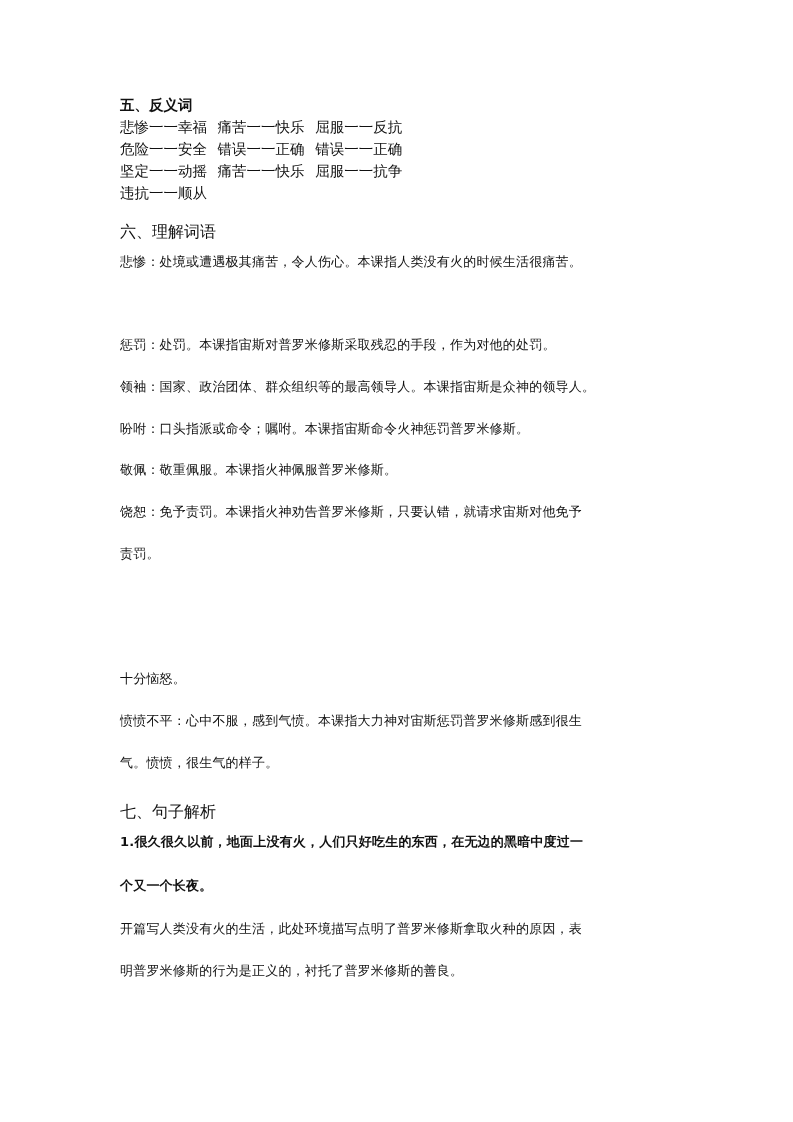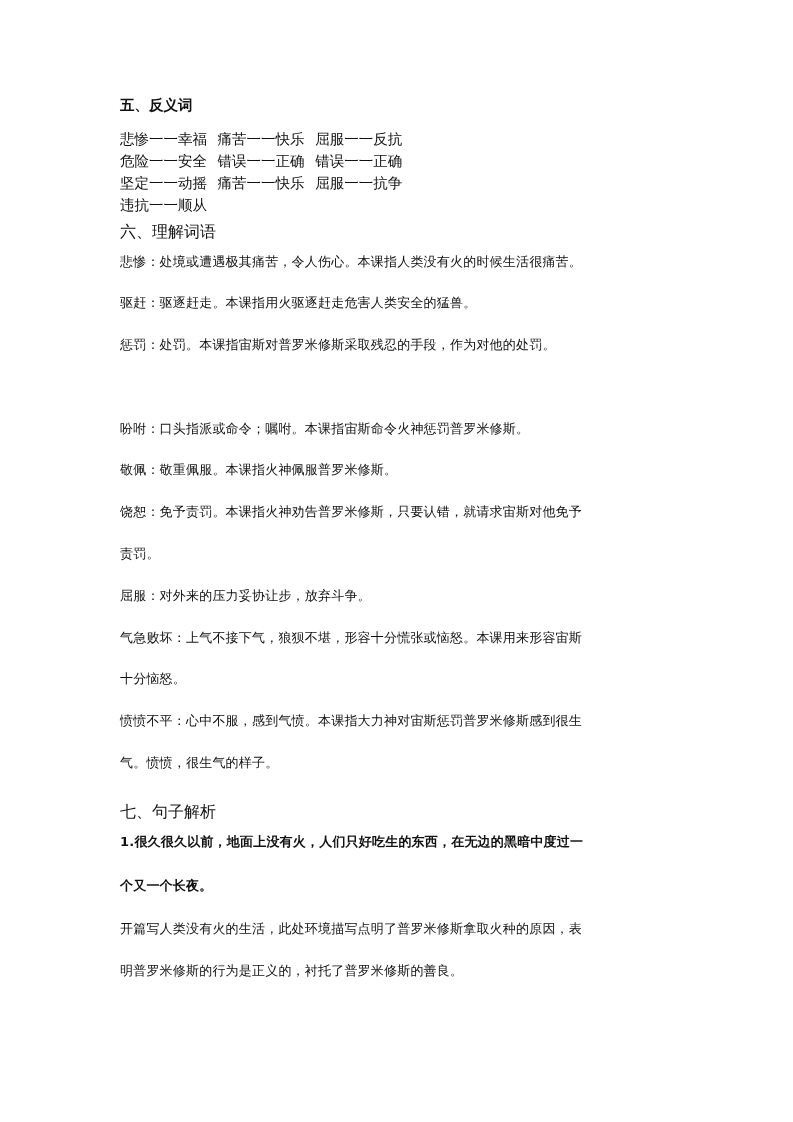--- a/index.html
+++ b/index.html
@@ -2,21 +2,21 @@
 <html><head>
 <meta charset="utf-8">
 <style>
   html, body { margin: 0; padding: 0; background: #ffffff; }
   body { width: 793px; height: 1122px; position: relative; overflow: hidden; color: #111; }
   .page { position: absolute; left: 0; top: 0; width: 793px; height: 1122px; background: #fff; border-radius: 21px; }
   .serif { font-family: "DejaVu Serif", "Liberation Serif", serif; }
   .sans { font-family: "DejaVu Sans", "Liberation Sans", sans-serif; }
   .line { position: absolute; left: 120px; white-space: nowrap; }
   .h5 { top: 96px; font-size: 14.5px; font-weight: bold; }
-  .ant { font-size: 14.5px; margin-top: 12px; }
+  .ant { font-size: 14.5px; }
   .ant span.pair { margin-right: 6px; }
   .h6 { font-size: 16px; }
   .def { font-size: 13px; letter-spacing: 0.2px; }
   .bold { font-weight: bold; }
 </style>
 </head>
 <body>
 
 <div class="page">
 
@@ -37,28 +37,26 @@
     <span class="pair">痛苦一一快乐</span>
     <span class="pair">屈服一一抗争</span>
   </div>
   <div class="line serif ant" style="top:184px;">
     <span class="pair">违抗一一顺从</span>
   </div>
 
   <div class="line sans h6" style="top:222px;">六、理解词语</div>
 
   <div class="line sans def" style="top:253px;">悲惨：处境或遭遇极其痛苦，令人伤心。本课指人类没有火的时候生活很痛苦。</div>
-  <div class="line sans def" style="top:294px;">驱赶：驱逐赶走。本课指用火驱逐赶走危害人类安全的猛兽。</div>
   <div class="line sans def" style="top:336px;">惩罚：处罚。本课指宙斯对普罗米修斯采取残忍的手段，作为对他的处罚。</div>
+  <div class="line sans def" style="top:378px;">领袖：国家、政治团体、群众组织等的最高领导人。本课指宙斯是众神的领导人。</div>
   <div class="line sans def" style="top:420px;">吩咐：口头指派或命令；嘱咐。本课指宙斯命令火神惩罚普罗米修斯。</div>
   <div class="line sans def" style="top:461px;">敬佩：敬重佩服。本课指火神佩服普罗米修斯。</div>
   <div class="line sans def" style="top:503px;text-align:right;">饶恕：免予责罚。本课指火神劝告普罗米修斯，只要认错，就请求宙斯对他免予</div>
   <div class="line sans def" style="top:545px;">责罚。</div>
-  <div class="line sans def" style="top:587px;">屈服：对外来的压力妥协让步，放弃斗争。</div>
-  <div class="line sans def" style="top:629px;">气急败坏：上气不接下气，狼狈不堪，形容十分慌张或恼怒。本课用来形容宙斯</div>
   <div class="line sans def" style="top:670px;">十分恼怒。</div>
   <div class="line sans def" style="top:712px;">愤愤不平：心中不服，感到气愤。本课指大力神对宙斯惩罚普罗米修斯感到很生</div>
   <div class="line sans def" style="top:754px;">气。愤愤，很生气的样子。</div>
 
   <div class="line sans h6" style="top:802px;">七、句子解析</div>
 
   <div class="line sans def bold" style="top:833px;">1.很久很久以前，地面上没有火，人们只好吃生的东西，在无边的黑暗中度过一</div>
   <div class="line sans def bold" style="top:877px;">个又一个长夜。</div>
 
   <div class="line sans def" style="top:962px;">明普罗米修斯的行为是正义的，衬托了普罗米修斯的善良。</div>

